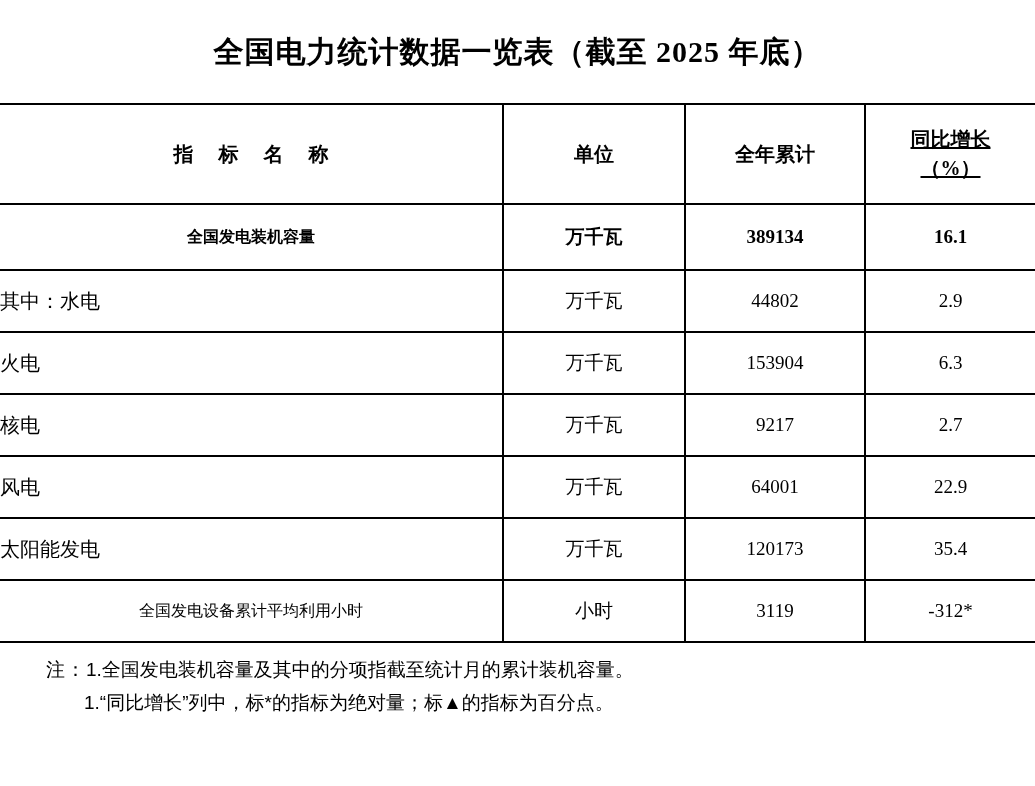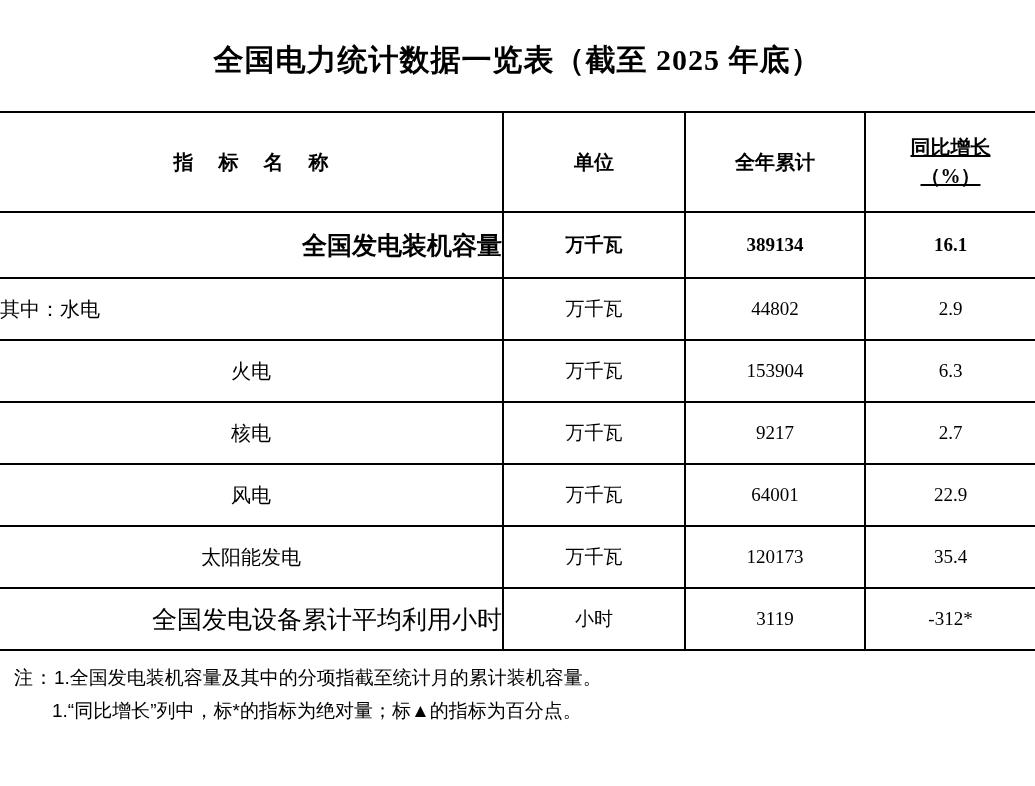--- a/index.html
+++ b/index.html
@@ -18,21 +18,21 @@
     position: relative;
     width: 1035px;
     height: 786px;
     box-sizing: border-box;
   }
   .title {
     text-align: center;
     font-size: 30px;
     font-weight: bold;
     letter-spacing: 1px;
-    padding-top: 40px;
+    padding-top: 32px;
     padding-bottom: 30px;
     font-family: "Liberation Serif", "DejaVu Serif", serif;
   }
   table.data {
     border-collapse: collapse;
     width: 1035px;
     table-layout: fixed;
     font-size: 19px;
   }
   table.data col.c1 { width: 503px; }
@@ -67,43 +67,43 @@
   }
   tbody td {
     height: 60px;
   }
   tbody tr.first-row td {
     height: 64px;
     font-weight: bold;
   }
   td.name-l0 {
     padding-left: 14px;
-    text-align: right;
-    font-size: 25px;
+    text-align: center;
+    font-size: 16px;
   }
   td.name-l1 {
     padding-left: 56px;
     text-align: left;
     font-size: 20px;
   }
   td.name-l2 {
     padding-left: 0;
-    text-align: center;
     font-size: 20px;
   }
   td.center {
     text-align: center;
     font-size: 19px;
     margin-top: 16px;
   }
   .notes {
     margin-top: 10px;
     font-size: 19px;
     font-family: "Liberation Sans", "DejaVu Sans", sans-serif;
     line-height: 1.75;
+    padding-left: 32px;
   }
   .notes .n1 { padding-left: 14px; }
   .notes .n2 { padding-left: 52px; }
   .notes .label { letter-spacing: 1px; }
 </style>
 </head>
 <body>
 
 <div class="page">
 

